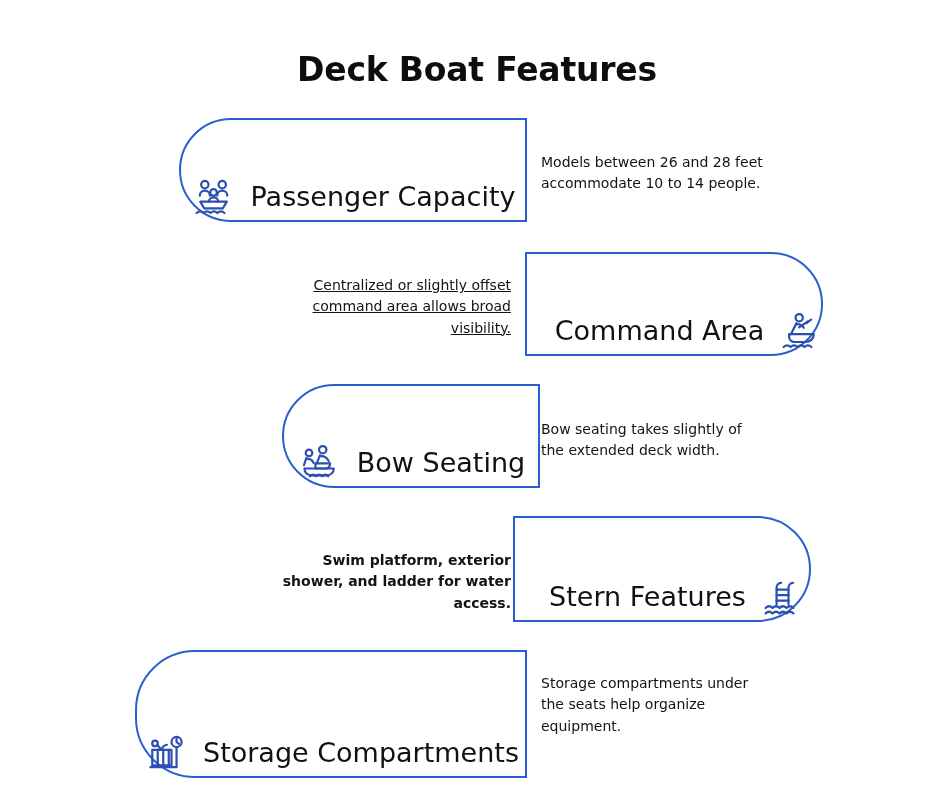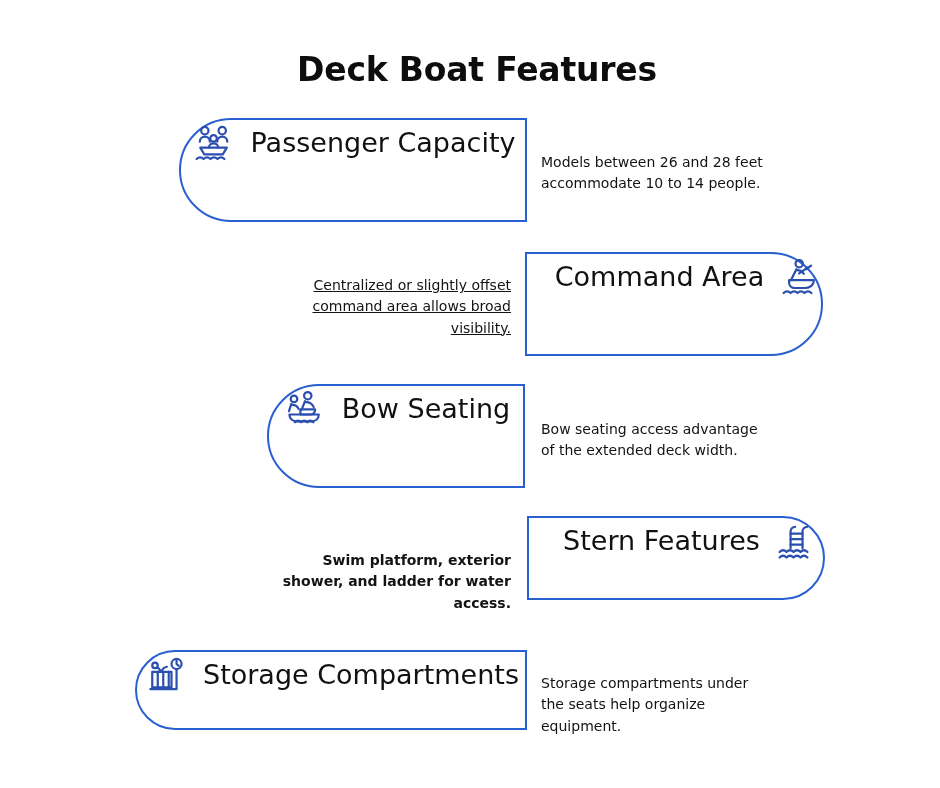--- a/index.html
+++ b/index.html
@@ -36,21 +36,21 @@
     position: absolute;
     left: 0;
     width: 940px;
   }
   .pill {
     position: absolute;
     box-sizing: border-box;
     border: 2px solid #2a5fd0;
     background: #ffffff;
     display: flex;
-    align-items: flex-start;
+    align-items: flex-end;
   }
   .pill.left-round {
     border-top-left-radius: 60px;
     border-bottom-left-radius: 60px;
     border-top-right-radius: 0;
     border-bottom-right-radius: 0;
     justify-content: center;
   }
   .pill.right-round {
     border-top-right-radius: 60px;
@@ -133,63 +133,63 @@
             <path d="M30 15.5l5-4"></path>
             <path d="M11 27.5h27c0 5.2-4.2 8.5-9 8.5H17c-3.4 0-6-2.6-6-6z"></path>
             <path d="M5 41.5c2.6-2.6 5-2.6 7.6 0 2.6-2.6 5-2.6 7.6 0 2.6-2.6 5-2.6 7.6 0 2.6-2.6 5-2.6 7.6 0"></path>
           </svg>
         </span>
       </div>
     </div>
   </div>
 
   <div class="row">
-    <div class="pill left-round" style="left:260px; top:384px; width:258px; height:104px;">
+    <div class="pill left-round" style="left:275px; top:384px; width:258px; height:104px;">
       <div class="pill-inner">
         <span class="icon-box">
           <svg width="44" height="44" viewBox="0 0 48 48" fill="none" stroke="#2b4fae" stroke-width="2.4" stroke-linecap="round" stroke-linejoin="round">
             <circle cx="12" cy="13" r="3.6"></circle>
             <circle cx="27" cy="9.5" r="4"></circle>
             <path d="M9 18.5l-2.5 8"></path>
             <path d="M10 19.5c3.5 0 6 1.6 7 4.5"></path>
             <path d="M24 15.5l-3.5 9"></path>
             <path d="M25 16.5c4 0 7 2 8.5 5.5"></path>
             <path d="M19 24.5h16c0 3.5-2 5.5-5.5 5.5H19z"></path>
             <path d="M7 30h32c0 4.6-3.4 7.5-8 7.5H15c-4.4 0-8-2.9-8-7.5z"></path>
             <path d="M13 38.5c2.3-2.3 4.4-2.3 6.7 0 2.3-2.3 4.4-2.3 6.7 0 2.3-2.3 4.4-2.3 6.7 0"></path>
           </svg>
         </span>
         <span class="pill-label">Bow Seating</span>
       </div>
     </div>
-    <div class="desc align-left" style="left:534px; top:419px; width:225px;">Bow seating access advantage of the extended deck width.</div>
+    <div class="desc align-left" style="left:534px; top:419px; width:225px;">Bow seating takes slightly of the extended deck width.</div>
   </div>
 
   <div class="row">
     <div class="desc align-right" style="left:256px; top:550px; width:248px;font-weight:bold;">Swim platform, exterior shower, and ladder for water access.</div>
-    <div class="pill right-round" style="left:520px; top:516px; width:298px; height:84px;">
+    <div class="pill right-round" style="left:506px; top:516px; width:298px; height:106px;">
       <div class="pill-inner">
         <span class="pill-label">Stern Features</span>
         <span class="icon-box">
           <svg width="44" height="44" viewBox="0 0 48 48" fill="none" stroke="#2b4fae" stroke-width="2.4" stroke-linecap="round" stroke-linejoin="round">
             <path d="M17 32V14c0-3.3 2.2-5.5 5-5.5"></path>
             <path d="M30 32V14c0-3.3 2.2-5.5 5-5.5"></path>
             <path d="M17 16h13"></path>
             <path d="M17 22h13"></path>
             <path d="M17 28h13"></path>
             <path d="M5 36c2.6-2.6 5-2.6 7.6 0 2.6-2.6 5-2.6 7.6 0 2.6-2.6 5-2.6 7.6 0 2.6-2.6 5-2.6 7.6 0"></path>
             <path d="M5 42c2.6-2.6 5-2.6 7.6 0 2.6-2.6 5-2.6 7.6 0 2.6-2.6 5-2.6 7.6 0 2.6-2.6 5-2.6 7.6 0"></path>
           </svg>
         </span>
       </div>
     </div>
   </div>
 
   <div class="row">
-    <div class="pill left-round" style="left:128px; top:650px; width:392px; height:80px;">
+    <div class="pill left-round" style="left:128px; top:650px; width:392px; height:128px;">
       <div class="pill-inner">
         <span class="icon-box">
           <svg width="44" height="44" viewBox="0 0 48 48" fill="none" stroke="#2b4fae" stroke-width="2.4" stroke-linecap="round" stroke-linejoin="round">
             <circle cx="35.5" cy="12" r="5.5"></circle>
             <path d="M35.5 8.5V12l2.5 2"></path>
             <circle cx="12" cy="13.5" r="3"></circle>
             <path d="M14.5 15.5c2 1.5 3 3 3.5 5"></path>
             <path d="M19 20.5c1-3 3-5 6-5.5"></path>
             <rect x="9" y="20.5" width="21" height="17"></rect>
             <path d="M15 20.5v17"></path>

